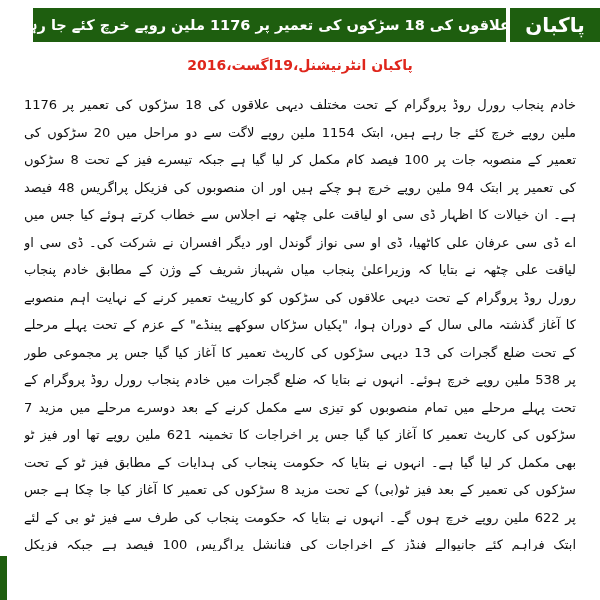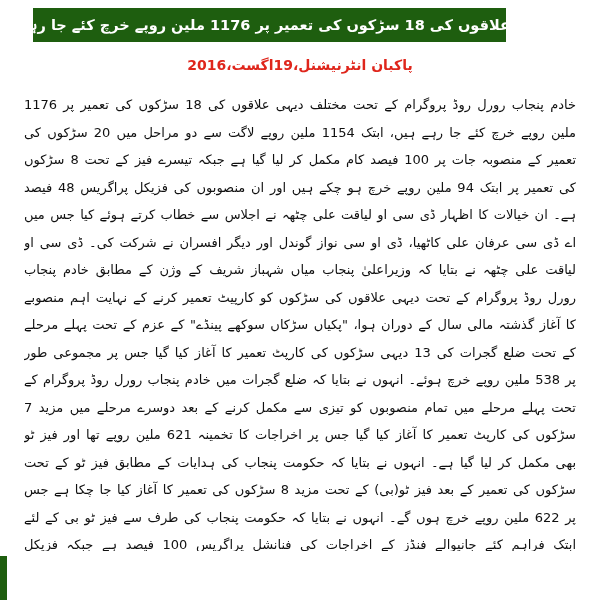--- a/index.html
+++ b/index.html
@@ -86,20 +86,23 @@
 </style>
 </head>
 <body>
 
 <div id="page">
 
   <div id="headline-bar" class="mast-block" style="background: rgb(30, 94, 15); color: rgb(255, 255, 255);">
     <span>دیہی علاقوں کی 18 سڑکوں کی تعمیر پر 1176 ملین روپے خرچ کئے جا رہے ہیں</span>
   </div>
 
+  <div id="brand-bar" class="mast-block" style="background: rgb(30, 94, 15); color: rgb(255, 255, 255);">
+    <span>پاکبان</span>
+  </div>
 
   <div id="dateline" style="color: rgb(223, 38, 28);">
     <span>پاکبان انٹرنیشنل،19اگست،2016</span>
   </div>
 
   <div id="article">
     <span id="article-text">خادم پنجاب رورل روڈ پروگرام کے تحت مختلف دیہی علاقوں کی 18 سڑکوں کی تعمیر پر 1176 ملین روپے خرچ کئے جا رہے ہیں، ابتک 1154 ملین روپے لاگت سے دو مراحل میں 20 سڑکوں کی تعمیر کے منصوبہ جات پر 100 فیصد کام مکمل کر لیا گیا ہے جبکہ تیسرے فیز کے تحت 8 سڑکوں کی تعمیر پر ابتک 94 ملین روپے خرچ ہو چکے ہیں اور ان منصوبوں کی فزیکل پراگریس 48 فیصد ہے۔ ان خیالات کا اظہار ڈی سی او لیاقت علی چٹھہ نے اجلاس سے خطاب کرتے ہوئے کیا جس میں اے ڈی سی عرفان علی کاٹھیا، ڈی او سی نواز گوندل اور دیگر افسران نے شرکت کی۔ ڈی سی او لیاقت علی چٹھہ نے بتایا کہ وزیراعلیٰ پنجاب میاں شہباز شریف کے وژن کے مطابق خادم پنجاب رورل روڈ پروگرام کے تحت دیہی علاقوں کی سڑکوں کو کارپیٹ تعمیر کرنے کے نہایت اہم منصوبے کا آغاز گذشتہ مالی سال کے دوران ہوا، "پکیاں سڑکاں سوکھے پینڈے" کے عزم کے تحت پہلے مرحلے کے تحت ضلع گجرات کی 13 دیہی سڑکوں کی کارپٹ تعمیر کا آغاز کیا گیا جس پر مجموعی طور پر 538 ملین روپے خرچ ہوئے۔ انہوں نے بتایا کہ ضلع گجرات میں خادم پنجاب رورل روڈ پروگرام کے تحت پہلے مرحلے میں تمام منصوبوں کو تیزی سے مکمل کرنے کے بعد دوسرے مرحلے میں مزید 7 سڑکوں کی کارپٹ تعمیر کا آغاز کیا گیا جس پر اخراجات کا تخمینہ 621 ملین روپے تھا اور فیز ٹو بھی مکمل کر لیا گیا ہے۔ انہوں نے بتایا کہ حکومت پنجاب کی ہدایات کے مطابق فیز ٹو کے تحت سڑکوں کی تعمیر کے بعد فیز ٹو(بی) کے تحت مزید 8 سڑکوں کی تعمیر کا آغاز کیا جا چکا ہے جس پر 622 ملین روپے خرچ ہوں گے۔ انہوں نے بتایا کہ حکومت پنجاب کی طرف سے فیز ٹو بی کے لئے ابتک فراہم کئے جانیوالے فنڈز کے اخراجات کی فنانشل پراگریس 100 فیصد ہے جبکہ فزیکل پراگریس 48 فیصد ہے۔ انہوں نے بتایا کہ خادم پنجاب رورل روڈ پروگرام کے صرف دیہی علاقوں کی سڑکیں تعمیر کی گئی ہیں جس کا مقصد ان علاقوں کے مکینوں کا معیار زندگی بلند کرنا اور انکا اور انکی فصلوں، دودھ، گوشت کی پیداوار کی شہری علاقوں تک رسائی آسان بنانا ہے۔</span>
   </div>
 
   <div id="corner-bar" style="background: rgb(30, 94, 15);"></div>

